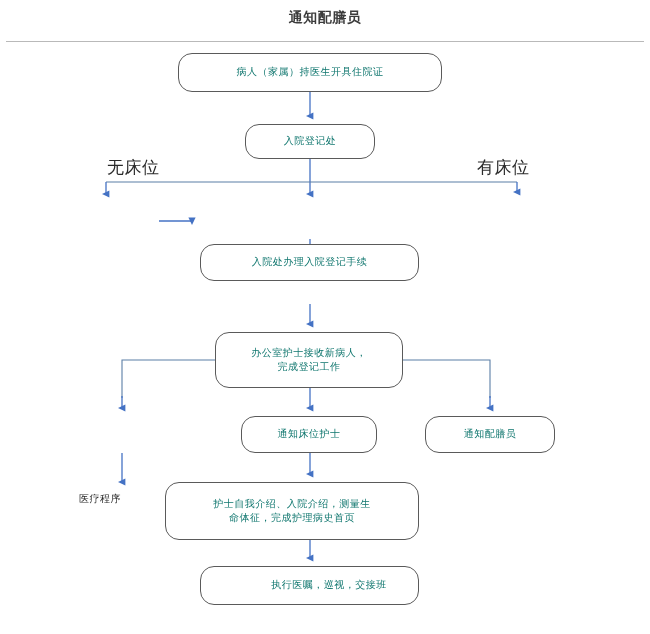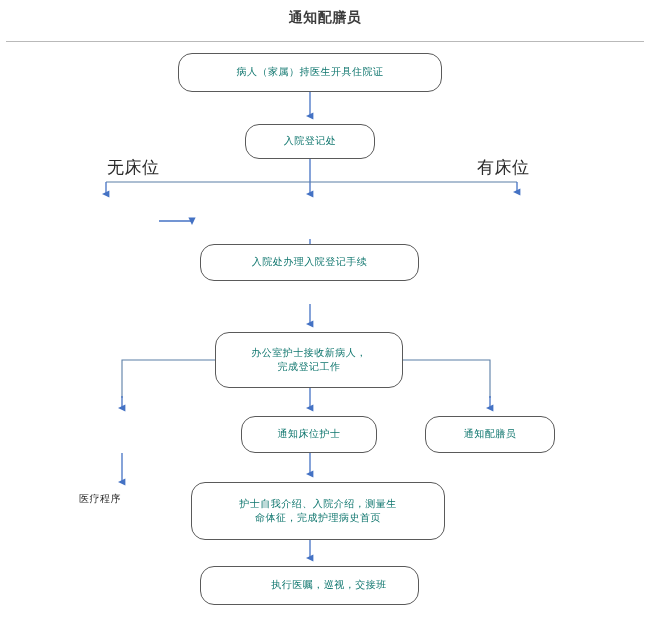--- a/index.html
+++ b/index.html
@@ -159,21 +159,21 @@
 
 
   <div class="node" style="left:241px; top:416px; width:136px; height:37px;">
     <span>通知床位护士</span>
   </div>
 
   <div class="node" style="left:425px; top:416px; width:130px; height:37px;">
     <span>通知配膳员</span>
   </div>
 
-  <div class="node" style="left:191px; top:482px; width:254px; height:58px;">
+  <div class="node" style="left:165px; top:482px; width:254px; height:58px;">
     <span>护士自我介绍、入院介绍，测量生
 命体征，完成护理病史首页</span>
   </div>
 
   <div class="node" style="left:200px; top:566px; width:219px; height:39px;padding-left:45px;">
     <span>执行医嘱，巡视，交接班</span>
   </div>
 
   <div class="plain-text" style="left:79px; top:492px;">
     <span>医疗程序</span>

